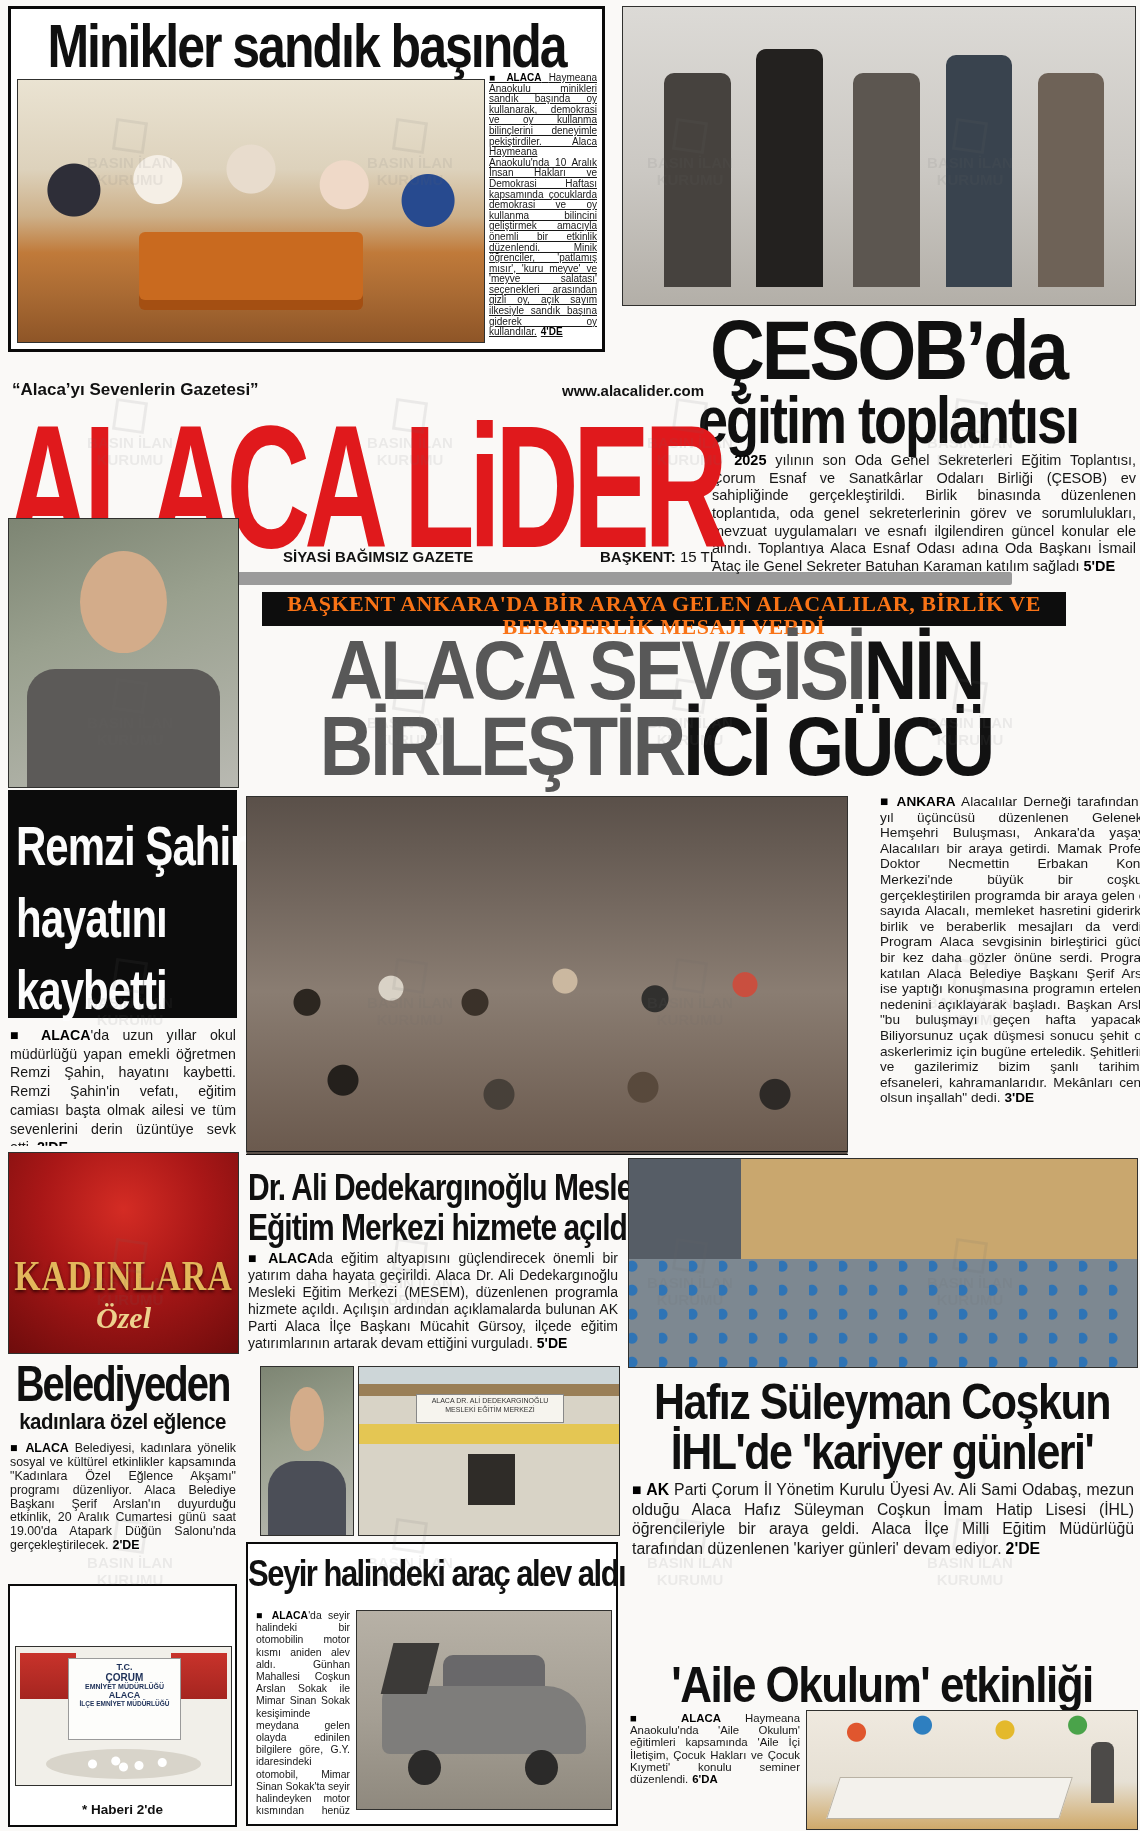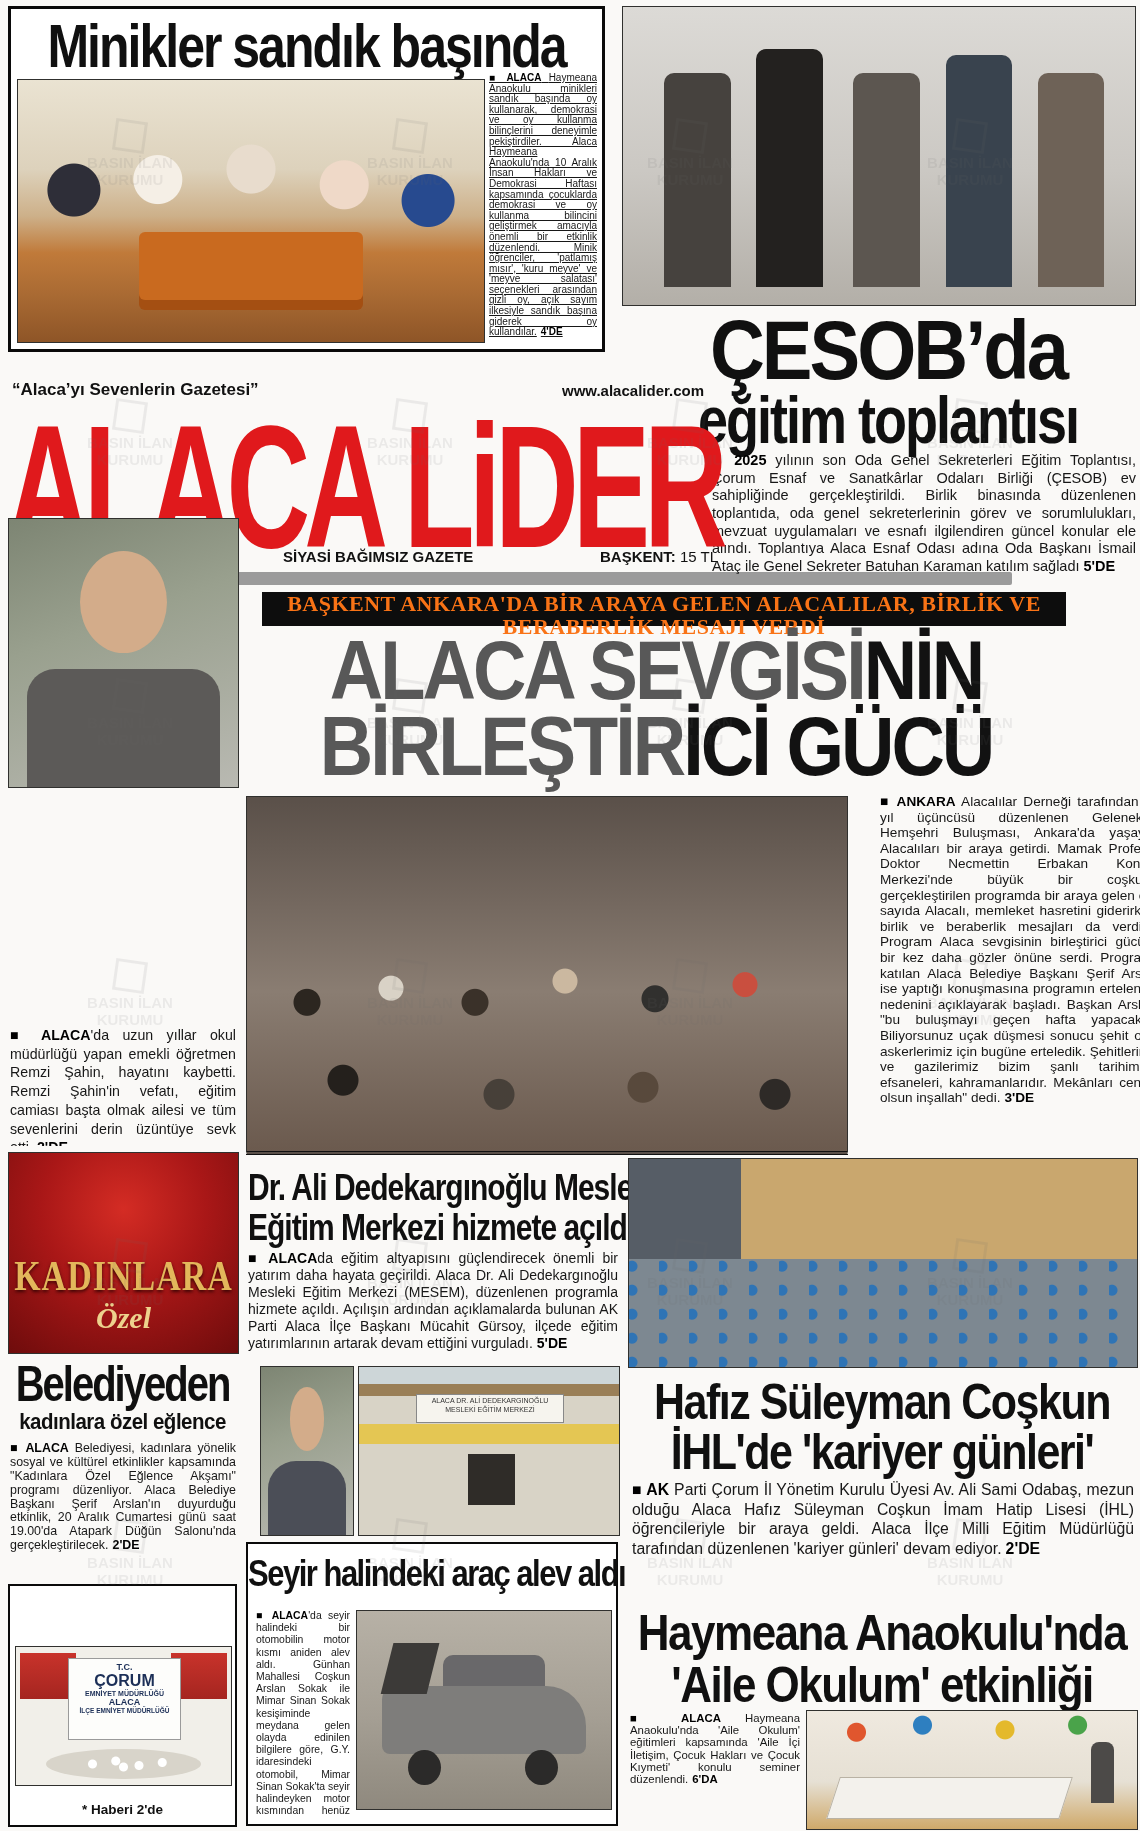--- a/index.html
+++ b/index.html
@@ -265,20 +265,27 @@
     <span class="condY" style="transform:scaleY(1.12);"><span class="gray">ALACA SEVGİSİ</span><span class="blk">NİN</span></span>
   </div>
   <div class="abs mainh center" style="left:244px;top:706px;width:824px;z-index:2;">
     <span class="condY" style="transform:scaleY(1.12);"><span class="gray">BİRLEŞTİR</span><span class="blk">İCİ GÜCÜ</span></span>
   </div>
 
   <div class="photo ph-portrait abs" style="left:8px;top:518px;width:229px;height:268px;z-index:2;">
     <div class="head"></div>
     <div class="suit"></div>
   </div>
+  <div class="abs black-box" style="left:8px;top:790px;width:229px;height:228px;padding:10px 0 0 8px;box-sizing:border-box;z-index:2;">
+    <div class="hl" style="color:#fcfcfc;font-size:42px;letter-spacing:-1px;line-height:72px;">
+      <span class="condY" style="transform:scaleY(1.3);">Remzi Şahin</span><br>
+      <span class="condY" style="transform:scaleY(1.3);">hayatını</span><br>
+      <span class="condY" style="transform:scaleY(1.3);">kaybetti</span>
+    </div>
+  </div>
   <p class="body-text abs" style="left:10px;top:1026px;width:226px;height:120px;font-size:14.2px;line-height:1.32;margin:0;z-index:2;">
     <b class="lead">■ ALACA</b><span>'da uzun yıllar okul müdürlüğü yapan emekli öğretmen Remzi Şahin, hayatını kaybetti. Remzi Şahin'in vefatı, eğitim camiası başta olmak ailesi ve tüm sevenlerini derin üzüntüye sevk etti.</span><b class="ref">2'DE</b>
   </p>
 
   <div class="photo ph-poster abs" style="left:8px;top:1152px;width:229px;height:200px;z-index:2;">
     <div class="poster-big">KADINLARA</div>
     <div class="poster-script">Özel</div>
   </div>
   <div class="hl center" style="position:absolute;left:8px;top:1356px;width:229px;font-size:40px;letter-spacing:-2px;z-index:2;">
     <span class="condY" style="transform:scaleY(1.25);">Belediyeden</span>
@@ -289,21 +296,21 @@
   <p class="body-text abs" style="left:10px;top:1442px;width:226px;height:138px;font-size:12.4px;line-height:1.12;margin:0;z-index:2;">
     <b class="lead">■ ALACA</b> <span>Belediyesi, kadınlara yönelik sosyal ve kültürel etkinlikler kapsamında "Kadınlara Özel Eğlence Akşamı" programı düzenliyor. Alaca Belediye Başkanı Şerif Arslan'ın duyurduğu etkinlik, 20 Aralık Cumartesi günü saat 19.00'da Atapark Düğün Salonu'nda gerçekleştirilecek.</span><b class="ref">2'DE</b>
   </p>
 
   <section class="abs" style="left:8px;top:1584px;width:229px;height:243px;border:2px solid #0a0a0a;background:#fff;box-sizing:border-box;z-index:2;">
     <div class="photo ph-police" style="position:absolute;left:5px;top:60px;width:215px;height:138px;">
       <div class="flag" style="left:2%;"></div>
       <div class="flag" style="right:2%;"></div>
       <div class="crest-box">
         <div style="font-size:9px;margin-top:3px;">T.C.</div>
-        <div style="font-size:16px;">ÇORUM</div>
+        <div style="font-size:10px;">ÇORUM</div>
         <div style="font-size:7px;">EMNİYET MÜDÜRLÜĞÜ</div>
         <div style="font-size:9px;">ALACA</div>
         <div style="font-size:6.5px;">İLÇE EMNİYET MÜDÜRLÜĞÜ</div>
       </div>
       <div class="pills"></div>
     </div>
     <div class="center" style="position:absolute;left:0;right:0;bottom:8px;font-size:13.5px;font-weight:700;">* Haberi 2'de</div>
   </section>
 
   <div class="photo ph-crowd abs" style="left:246px;top:796px;width:600px;height:354px;border-bottom:4px double #111;z-index:2;">
@@ -357,23 +364,20 @@
   <div class="hl center" style="position:absolute;left:628px;top:1374px;width:508px;font-size:43px;letter-spacing:-1.5px;z-index:2;">
     <span class="condY" style="transform:scaleY(1.15);">Hafız Süleyman Coşkun</span>
   </div>
   <div class="hl center" style="position:absolute;left:628px;top:1424px;width:508px;font-size:43px;letter-spacing:-1.5px;z-index:2;">
     <span class="condY" style="transform:scaleY(1.15);">İHL'de 'kariyer günleri'</span>
   </div>
   <p class="body-text abs" style="left:632px;top:1480px;width:502px;height:110px;font-size:15.8px;line-height:1.25;margin:0;z-index:2;">
     <b class="lead">■ AK</b> <span>Parti Çorum İl Yönetim Kurulu Üyesi Av. Ali Sami Odabaş, mezun olduğu Alaca Hafız Süleyman Coşkun İmam Hatip Lisesi (İHL) öğrencileriyle bir araya geldi.  Alaca İlçe Milli Eğitim Müdürlüğü tarafından düzenlenen 'kariyer günleri' devam ediyor.</span><b class="ref">2'DE</b>
   </p>
 
-  <div class="hl center" style="position:absolute;left:628px;top:1604px;width:508px;font-size:44px;letter-spacing:-1.5px;z-index:2;">
-    <span class="condY" style="transform:scaleY(1.15);">Haymeana Anaokulu'nda</span>
-  </div>
   <div class="hl center" style="position:absolute;left:628px;top:1656px;width:508px;font-size:44px;letter-spacing:-1.5px;z-index:2;">
     <span class="condY" style="transform:scaleY(1.15);">'Aile Okulum' etkinliği</span>
   </div>
   <p class="body-text abs" style="left:630px;top:1712px;width:170px;height:116px;font-size:11.4px;line-height:12.2px;margin:0;z-index:2;">
     <b class="lead">■ ALACA</b> <span>Haymeana Anaokulu'nda 'Aile Okulum' eğitimleri kapsamında 'Aile İçi İletişim, Çocuk Hakları ve Çocuk Kıymeti' konulu seminer düzenlendi.</span><b class="ref">6'DA</b>
   </p>
   <div class="photo ph-class abs" style="left:806px;top:1710px;width:330px;height:118px;z-index:2;">
     <div class="deco"></div>
     <div class="tables"></div>
     <div class="teacher"></div>

